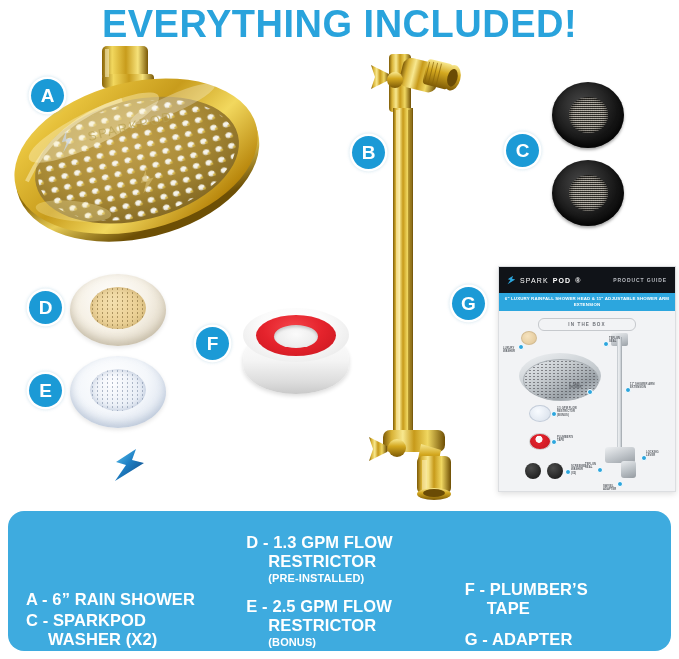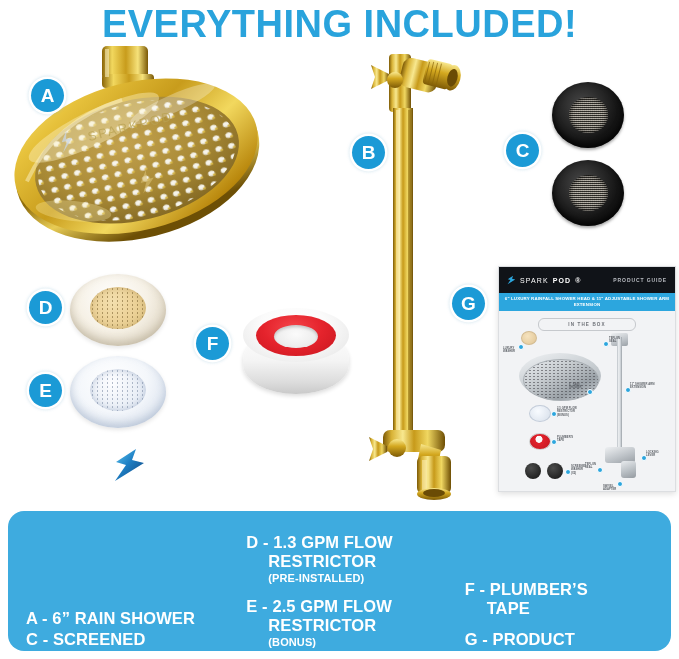--- a/index.html
+++ b/index.html
@@ -517,21 +517,22 @@
 <div class="badge" style="left:196px; top:327px;">F</div>
 <div class="badge" style="left:452px; top:287px;">G</div>
 
 <div id="legend">
 
   <div class="legend-col col1">
     <div class="legend-item">
       <div class="legend-line">A - 6” RAIN  SHOWER</div>
     </div>
     <div class="legend-item">
-      <div class="legend-line">C - SCREENED</div>
+      <div class="legend-line">C - SPARKPOD</div>
+      <div class="legend-line indent">WASHER (X2)</div>
     </div>
   </div>
 
   <div class="legend-col col2">
     <div class="legend-item">
       <div class="legend-line">D - 1.3 GPM FLOW</div>
       <div class="legend-line indent">RESTRICTOR</div>
       <div class="legend-note">(PRE-INSTALLED)</div>
     </div>
     <div class="legend-item spaced">
@@ -540,17 +541,17 @@
       <div class="legend-note">(BONUS)</div>
     </div>
   </div>
 
   <div class="legend-col col3">
     <div class="legend-item">
       <div class="legend-line">F - PLUMBER’S</div>
       <div class="legend-line indent">TAPE</div>
     </div>
     <div class="legend-item spaced">
-      <div class="legend-line">G - PRODUCT</div>
+      <div class="legend-line">G - ADAPTER</div>
     </div>
   </div>
 
 </div>
 
 </body></html>

